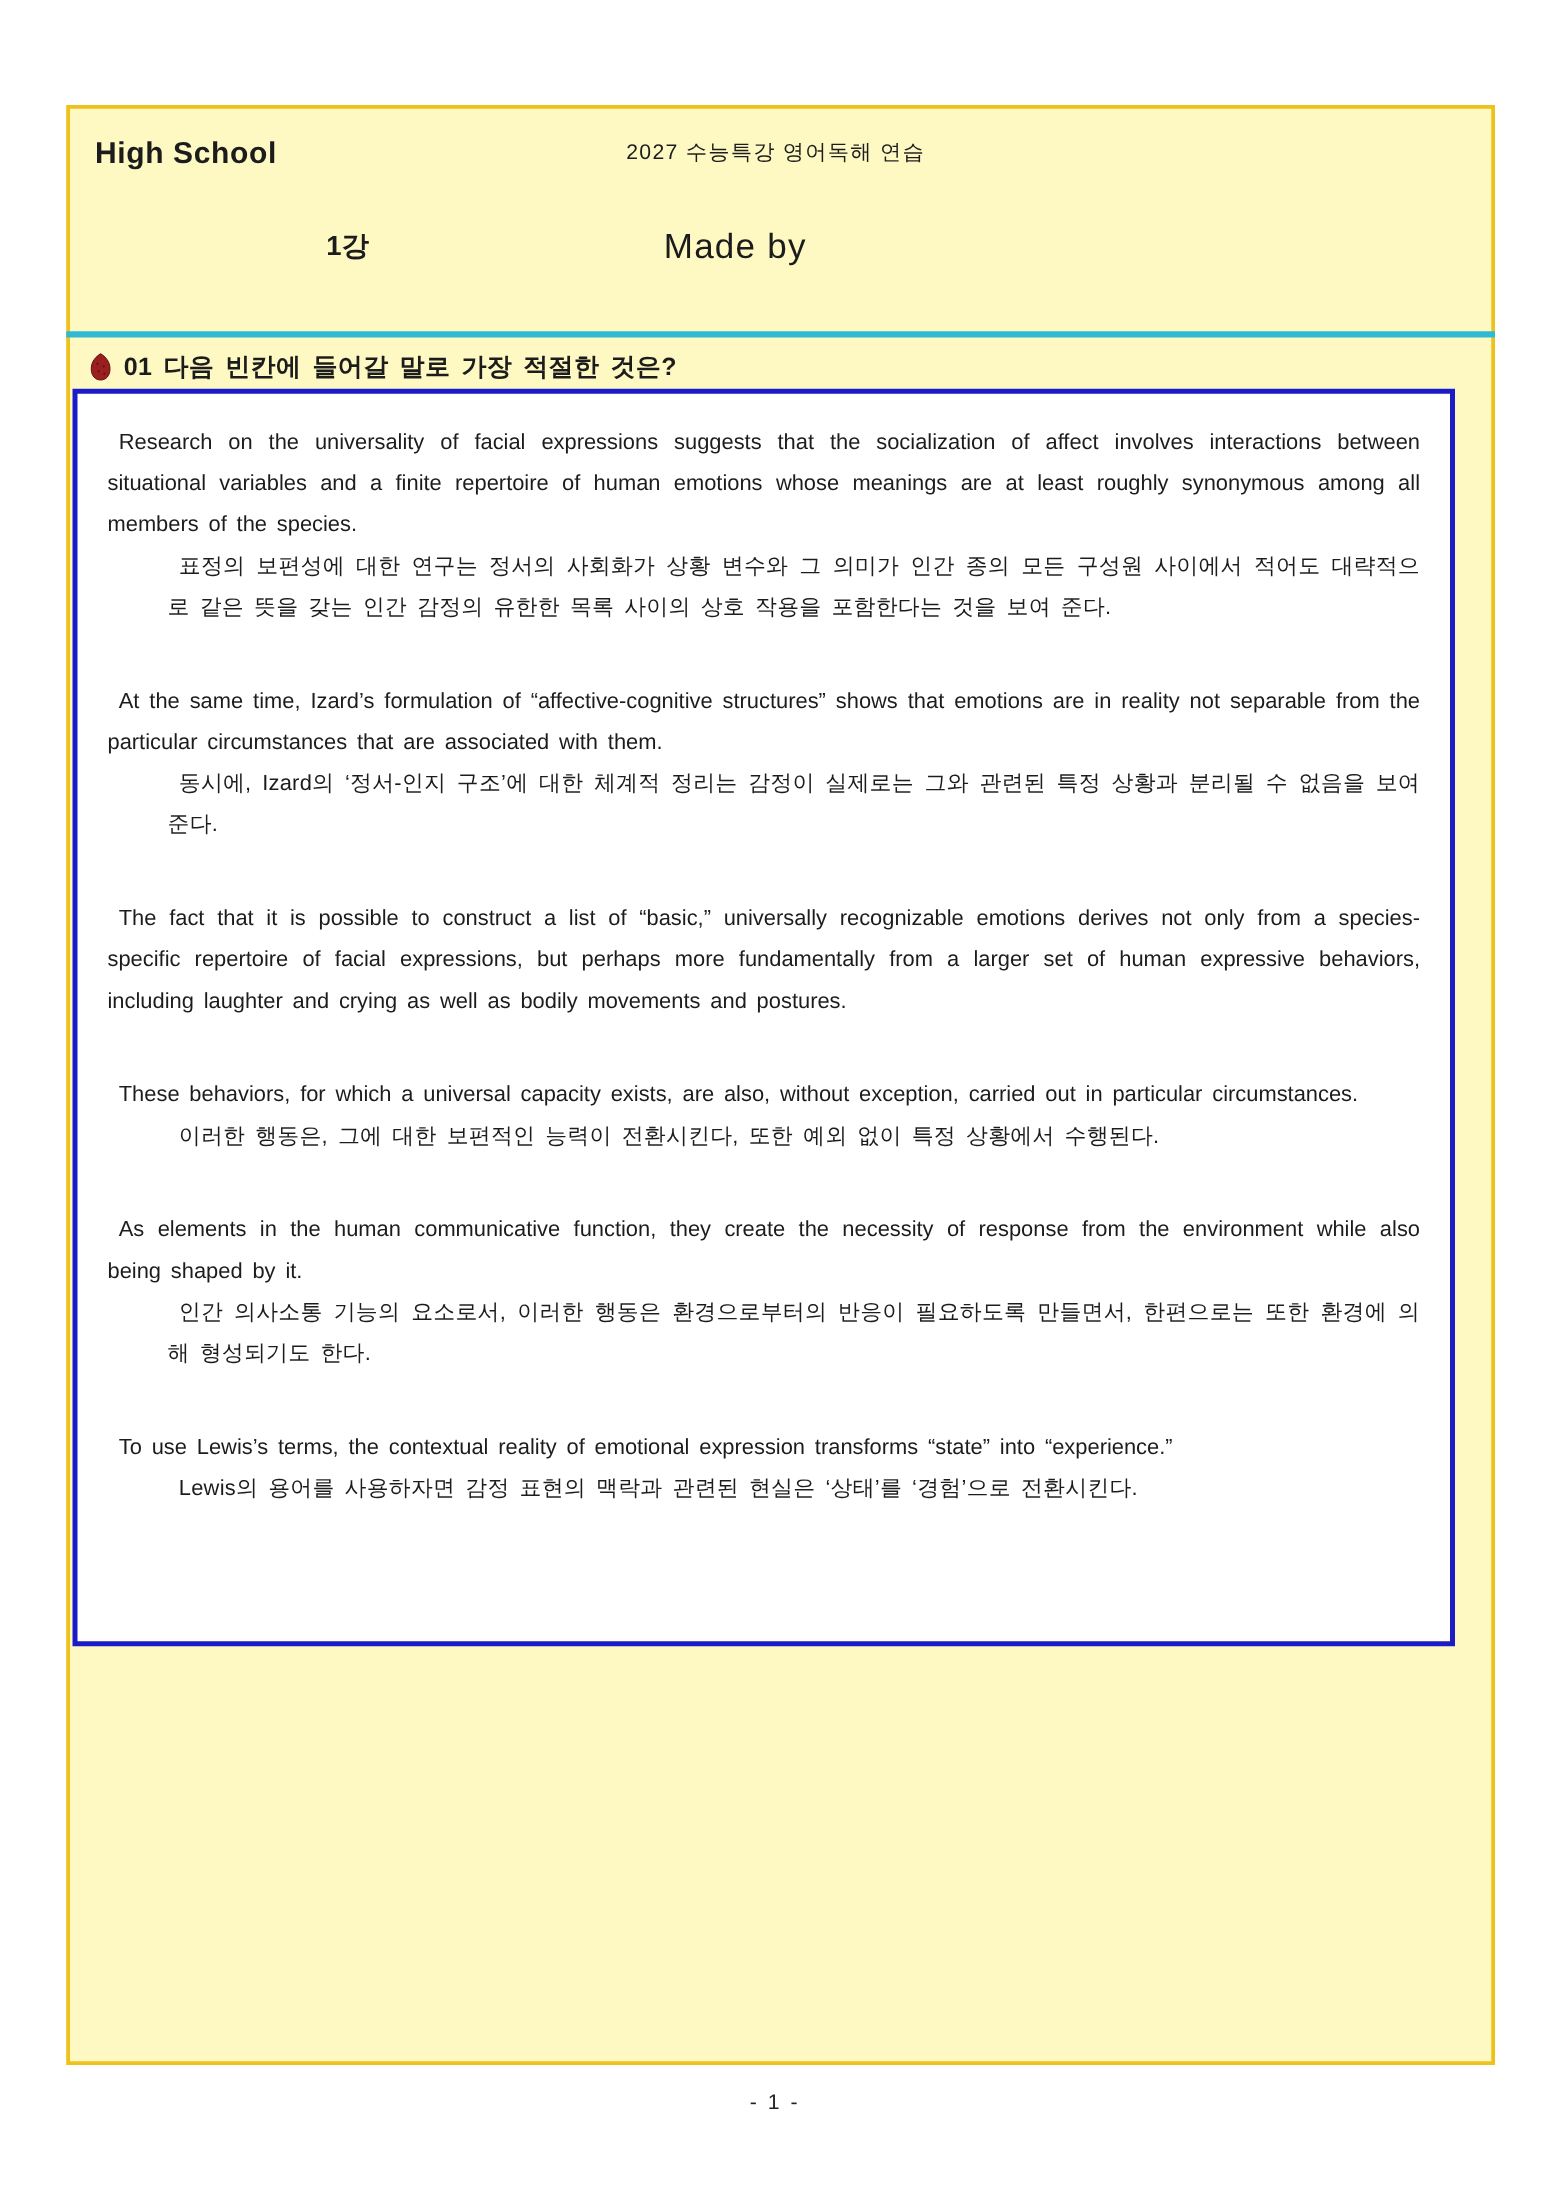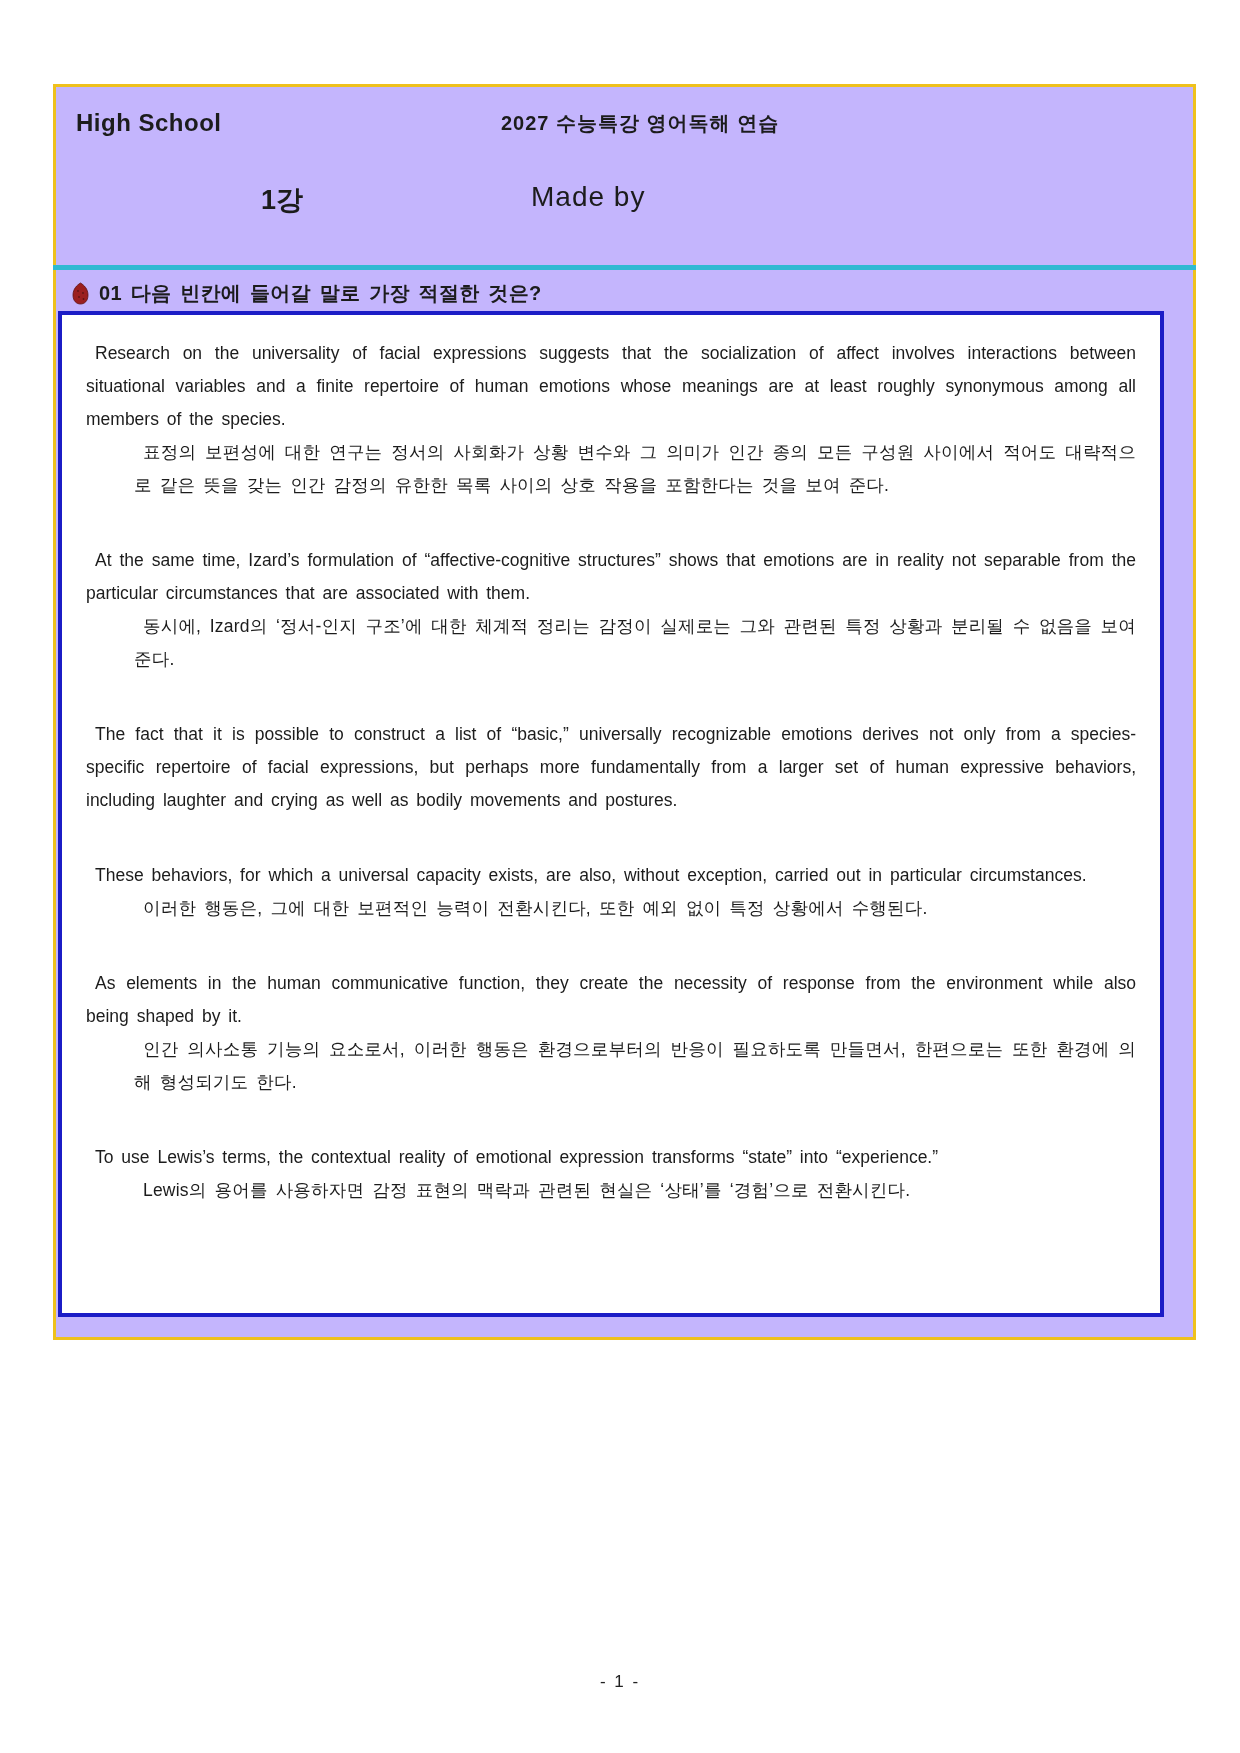--- a/index.html
+++ b/index.html
@@ -15,35 +15,35 @@
     width:1240px;height:1753px;
     background:#ffffff;
     font-family:"Liberation Sans", sans-serif;
     color:var(--ink);
     position:relative;
     overflow:hidden;
   }
   .page-frame{
     position:absolute;
     left:53px;top:84px;
-    width:1143px;height:1256px;
+    width:1143px;height:1568px;
     border:3px solid var(--gold);
-    background:#c4b5fd;
+    background:#fef9c3;
   }
   .school{
     position:absolute;left:20px;top:22px;
     font-size:24px;font-weight:bold;letter-spacing:0.5px;
   }
   .doc-title{
     position:absolute;left:445px;top:23px;
-    font-size:20px;font-weight:bold;letter-spacing:1px;
+    font-size:17px;font-weight:normal;letter-spacing:1px;
   }
   .lesson{
     position:absolute;left:205px;top:95px;
-    font-size:27px;font-weight:bold;
+    font-size:22px;font-weight:bold;
   }
   .made-by{
     position:absolute;left:475px;top:94px;
     font-size:28px;font-weight:normal;letter-spacing:1px;
   }
   .divider{
     position:absolute;left:-3px;top:178px;
     width:calc(100% + 6px);height:5px;
     background:var(--cyan);
   }

